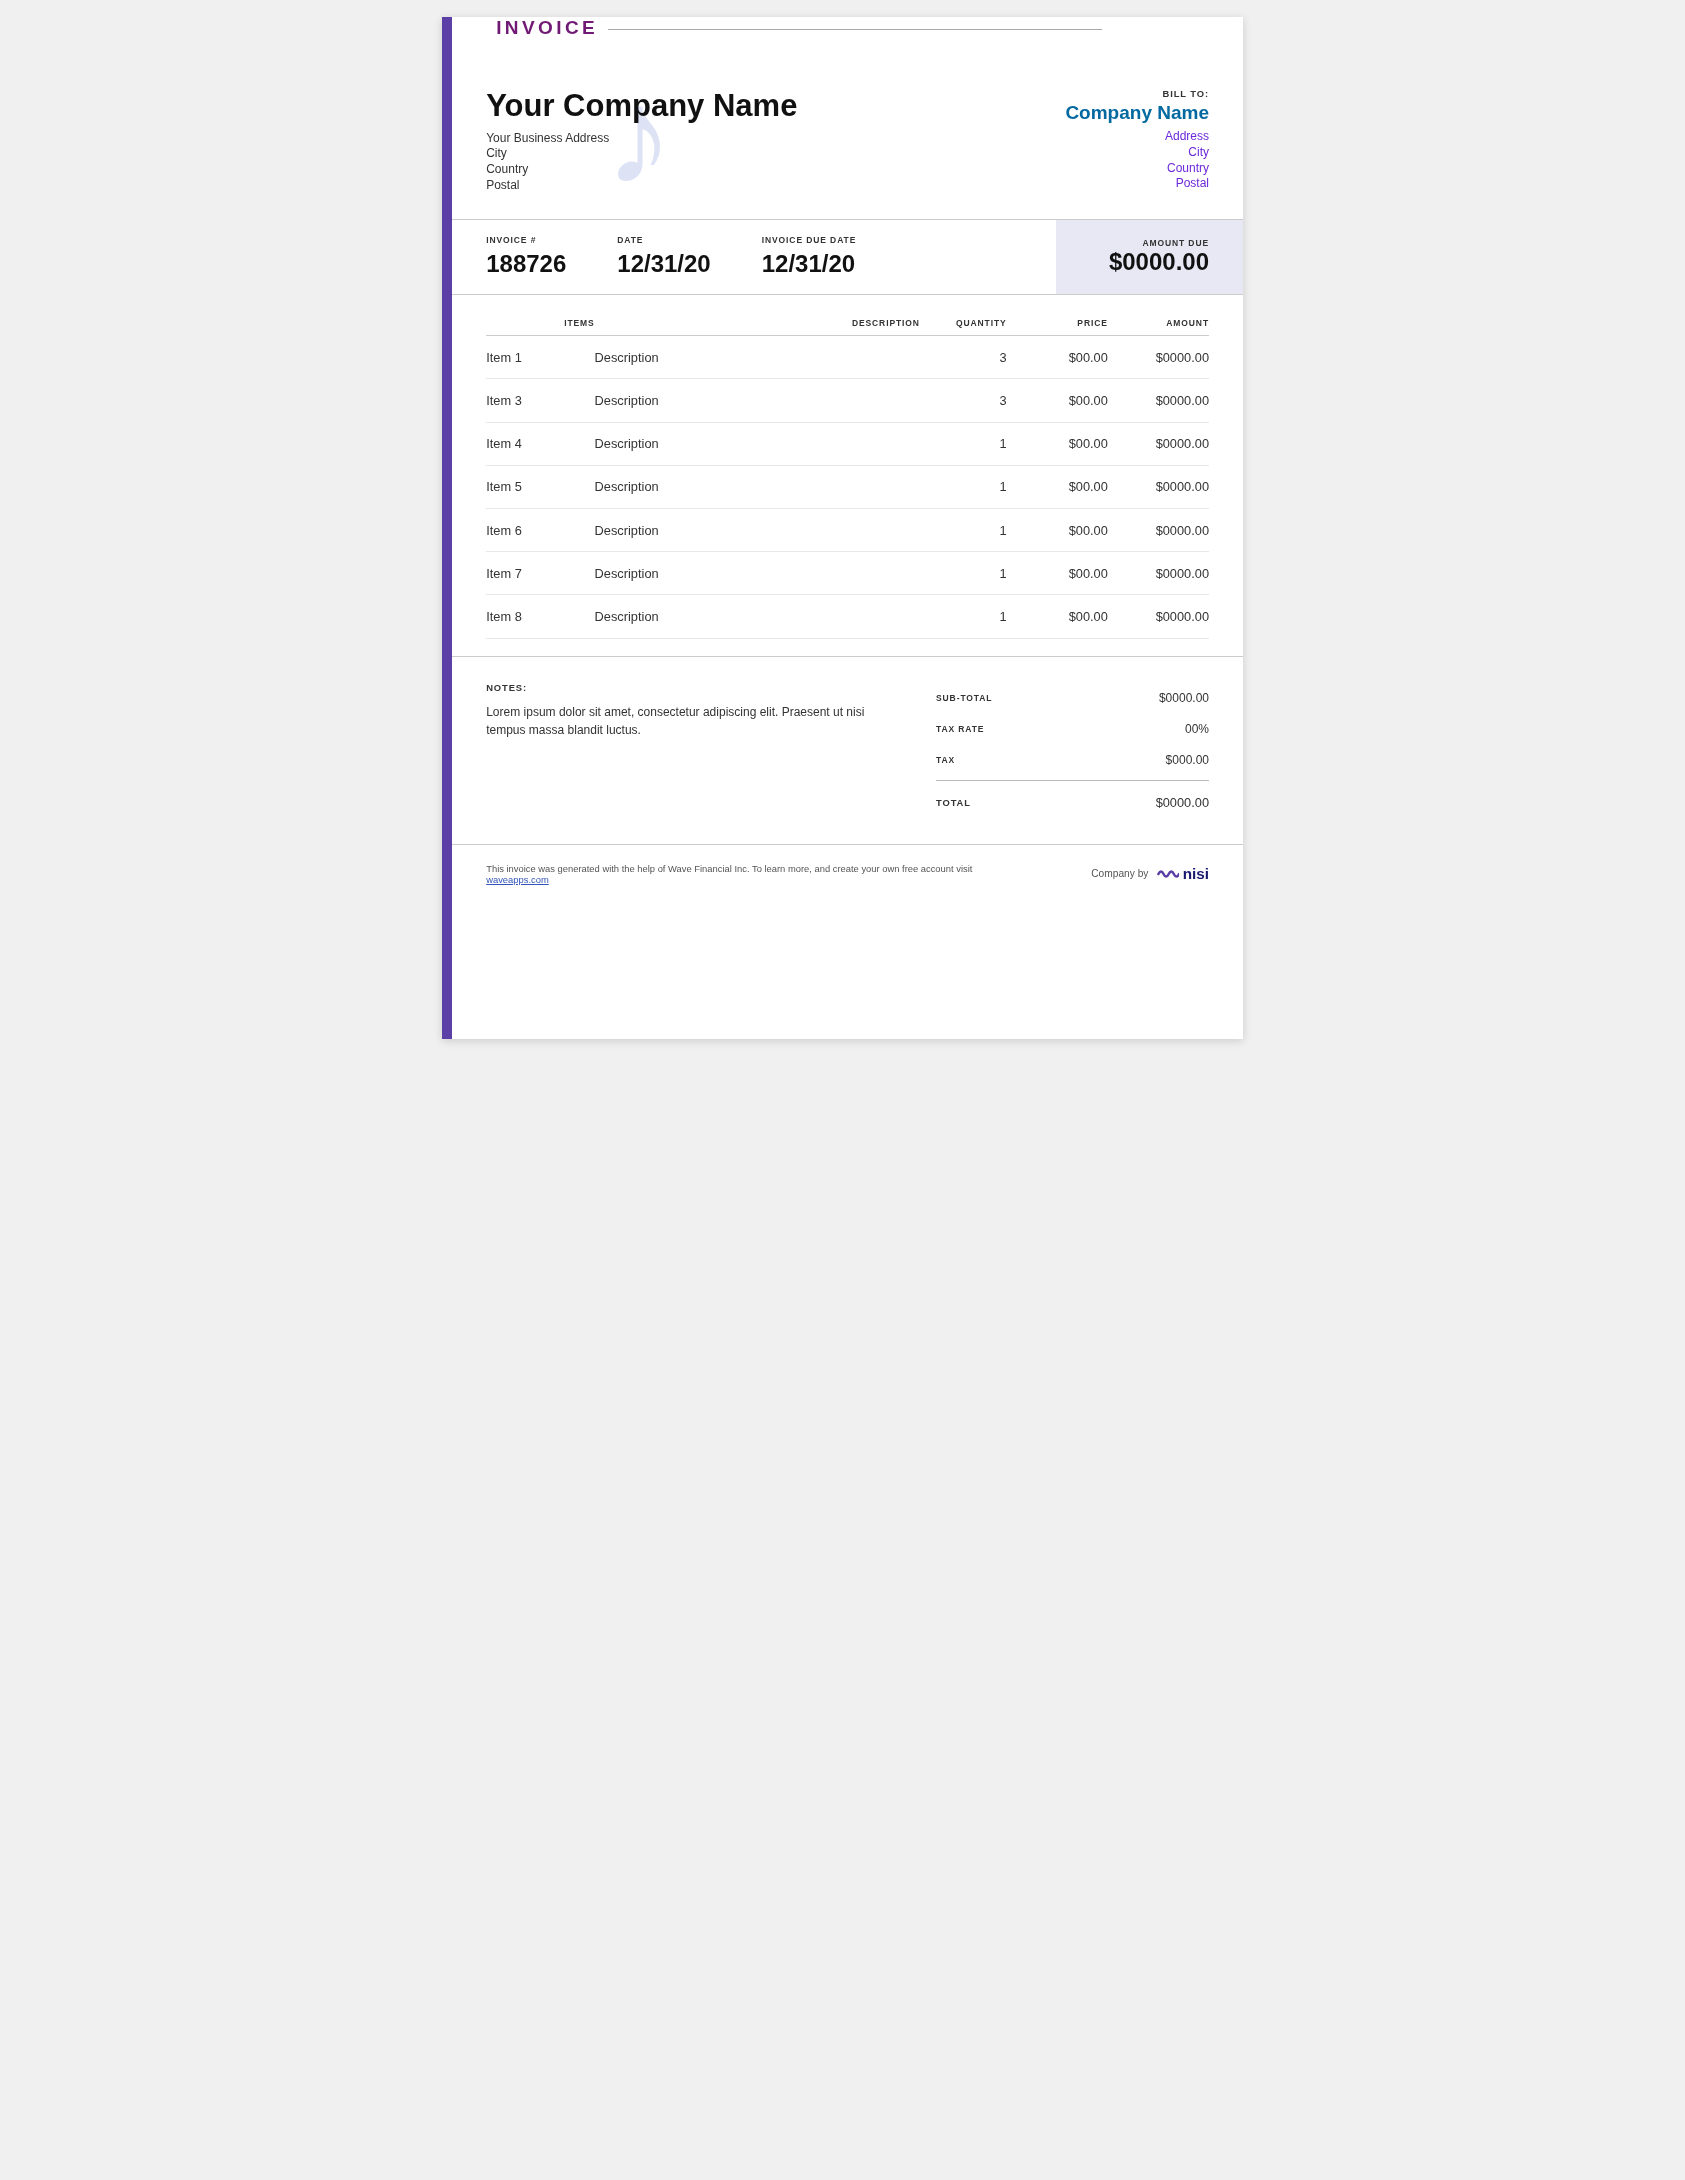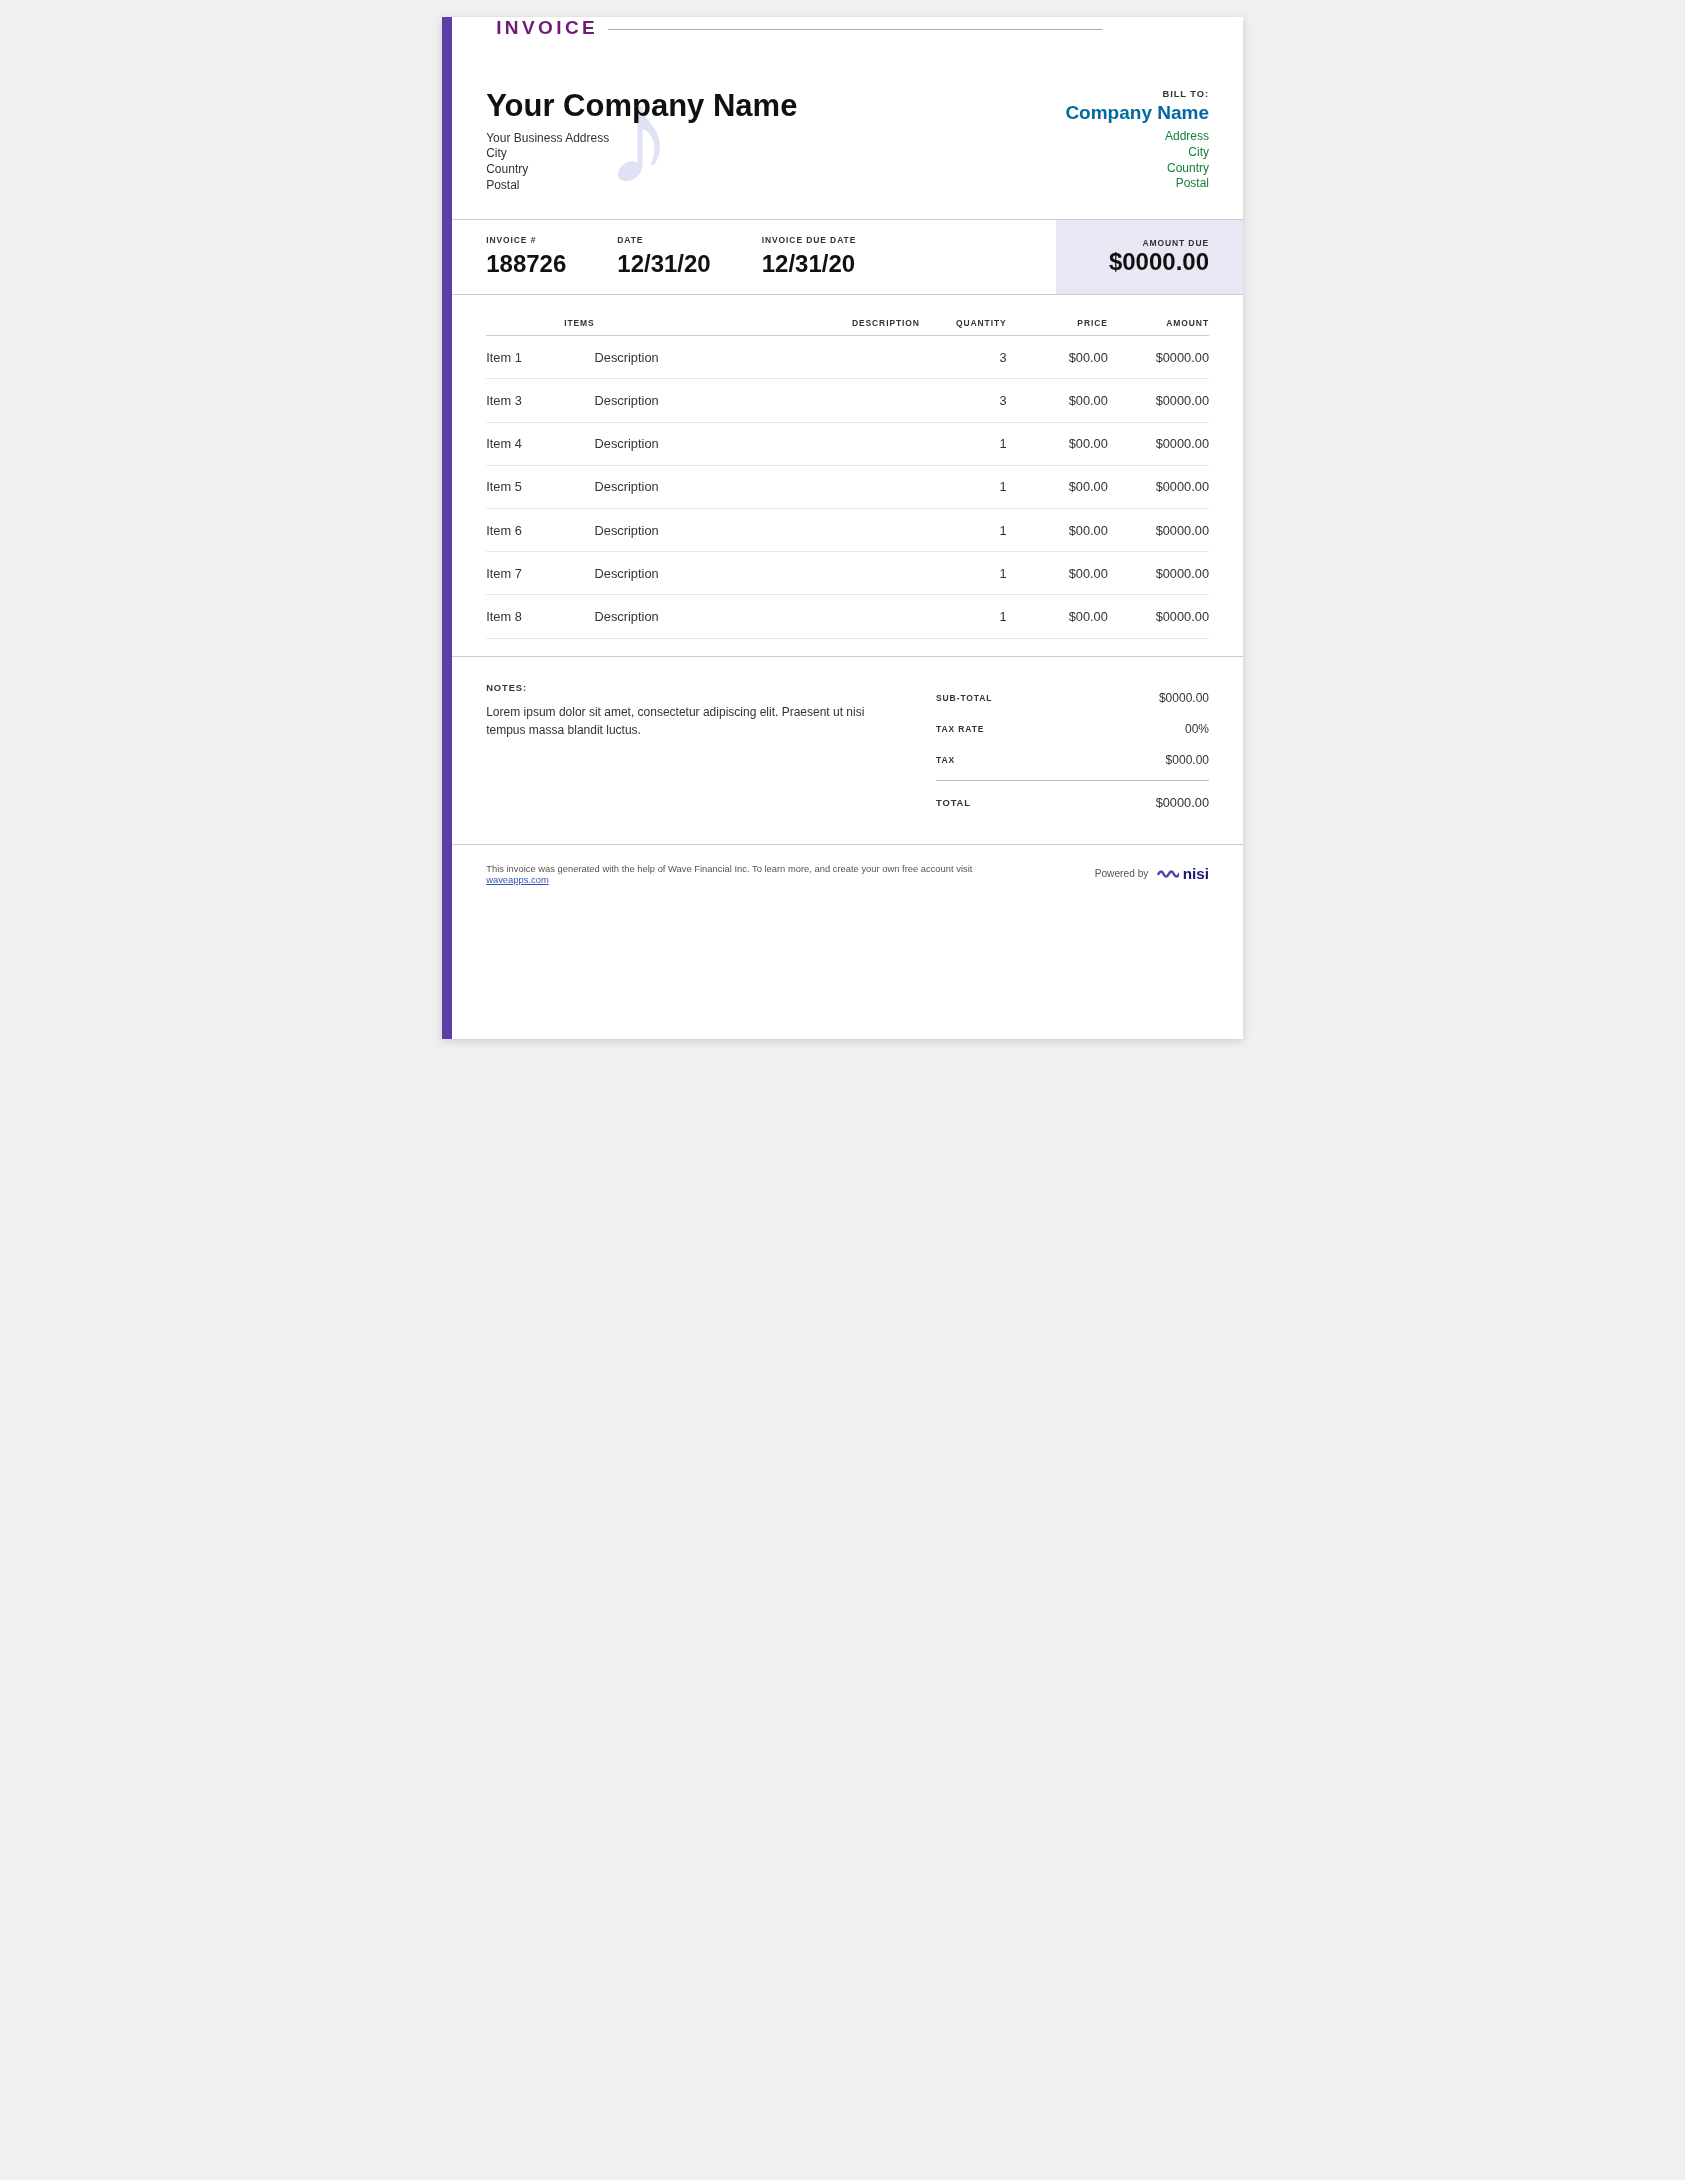--- a/index.html
+++ b/index.html
@@ -112,21 +112,21 @@
 
     .bill-company-name {
       font-size: 19px;
       font-weight: 700;
       color: #0369a1;
       margin-bottom: 5.1px;
     }
 
     .bill-address-line {
       font-size: 12px;
-      color: #15803d;
+      color: #6d28d9;
       margin-bottom: 1.7px;
     }
 
     
     .invoice-meta-row {
       display: flex;
       align-items: stretch;
       margin: 0;
       border-top: 1.3px solid #ccc;
       border-bottom: 1.3px solid #ccc;
@@ -497,21 +497,21 @@
         </div>
       </div>
     </div>
 
     <div class="bottom-footer">
       <div class="footer-note">
         <span>This invoice was generated with the help of Wave Financial Inc. To learn more, and create your own free account visit </span>
         <a href="#">waveapps.com</a>
       </div>
       <div class="powered-by">
-        <span>Powered by</span>
+        <span>Company by</span>
         <div class="wave-logo">
           <svg class="wave-icon" viewBox="0 0 28 28" fill="none" xmlns="http://www.w3.org/2000/svg">
             <path d="M4 14 Q7 8 10 14 Q13 20 16 14 Q19 8 22 14 Q25 20 28 14" stroke="#5b3fa6" stroke-width="3" fill="none" stroke-linecap="round"></path>
           </svg>
           <span class="wave-text">nisi</span>
         </div>
       </div>
     </div>
 
   </div>

